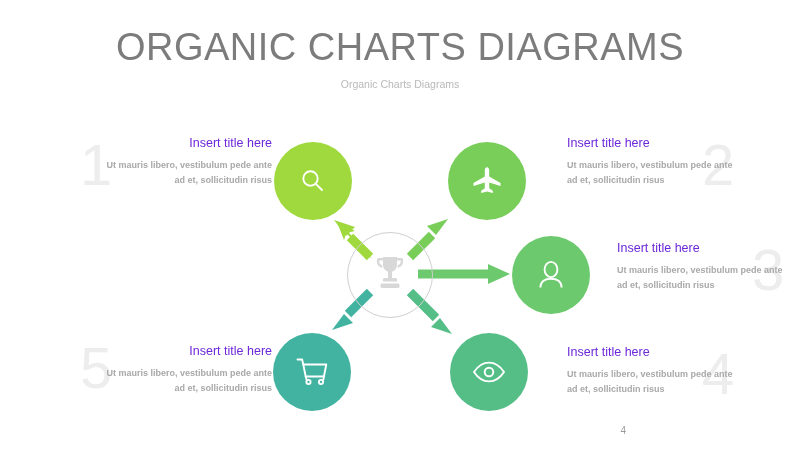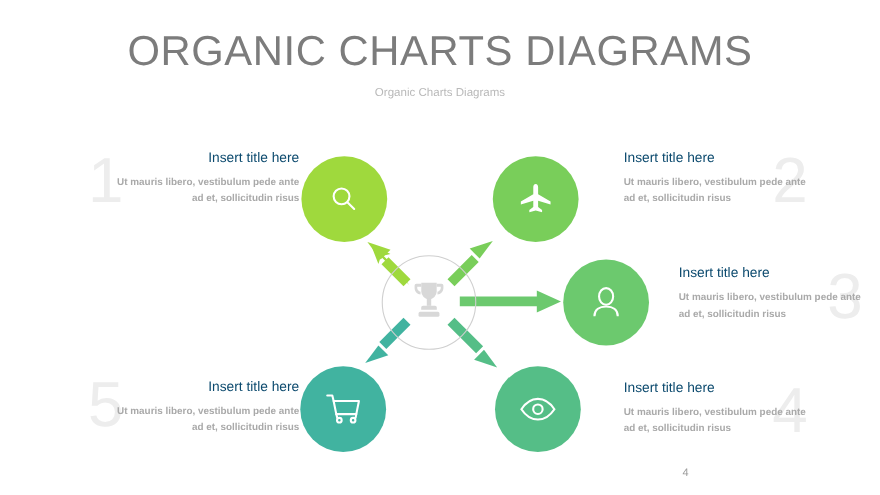--- a/index.html
+++ b/index.html
@@ -44,21 +44,21 @@
     font-weight: 400;
   }
 
   
   .text-block {
     position: absolute;
     width: 176px;
   }
   .tb-title {
     font-size: 12.5px;
-    color: #0c4a6e;
+    color: #6d28d9;
     margin: 0 0 7px 0;
     font-weight: 400;
     line-height: 1.2;
   }
   .tb-body {
     font-size: 9px;
     color: #a9a9a9;
     line-height: 1.62;
     margin: 0;
     font-weight: 700;

